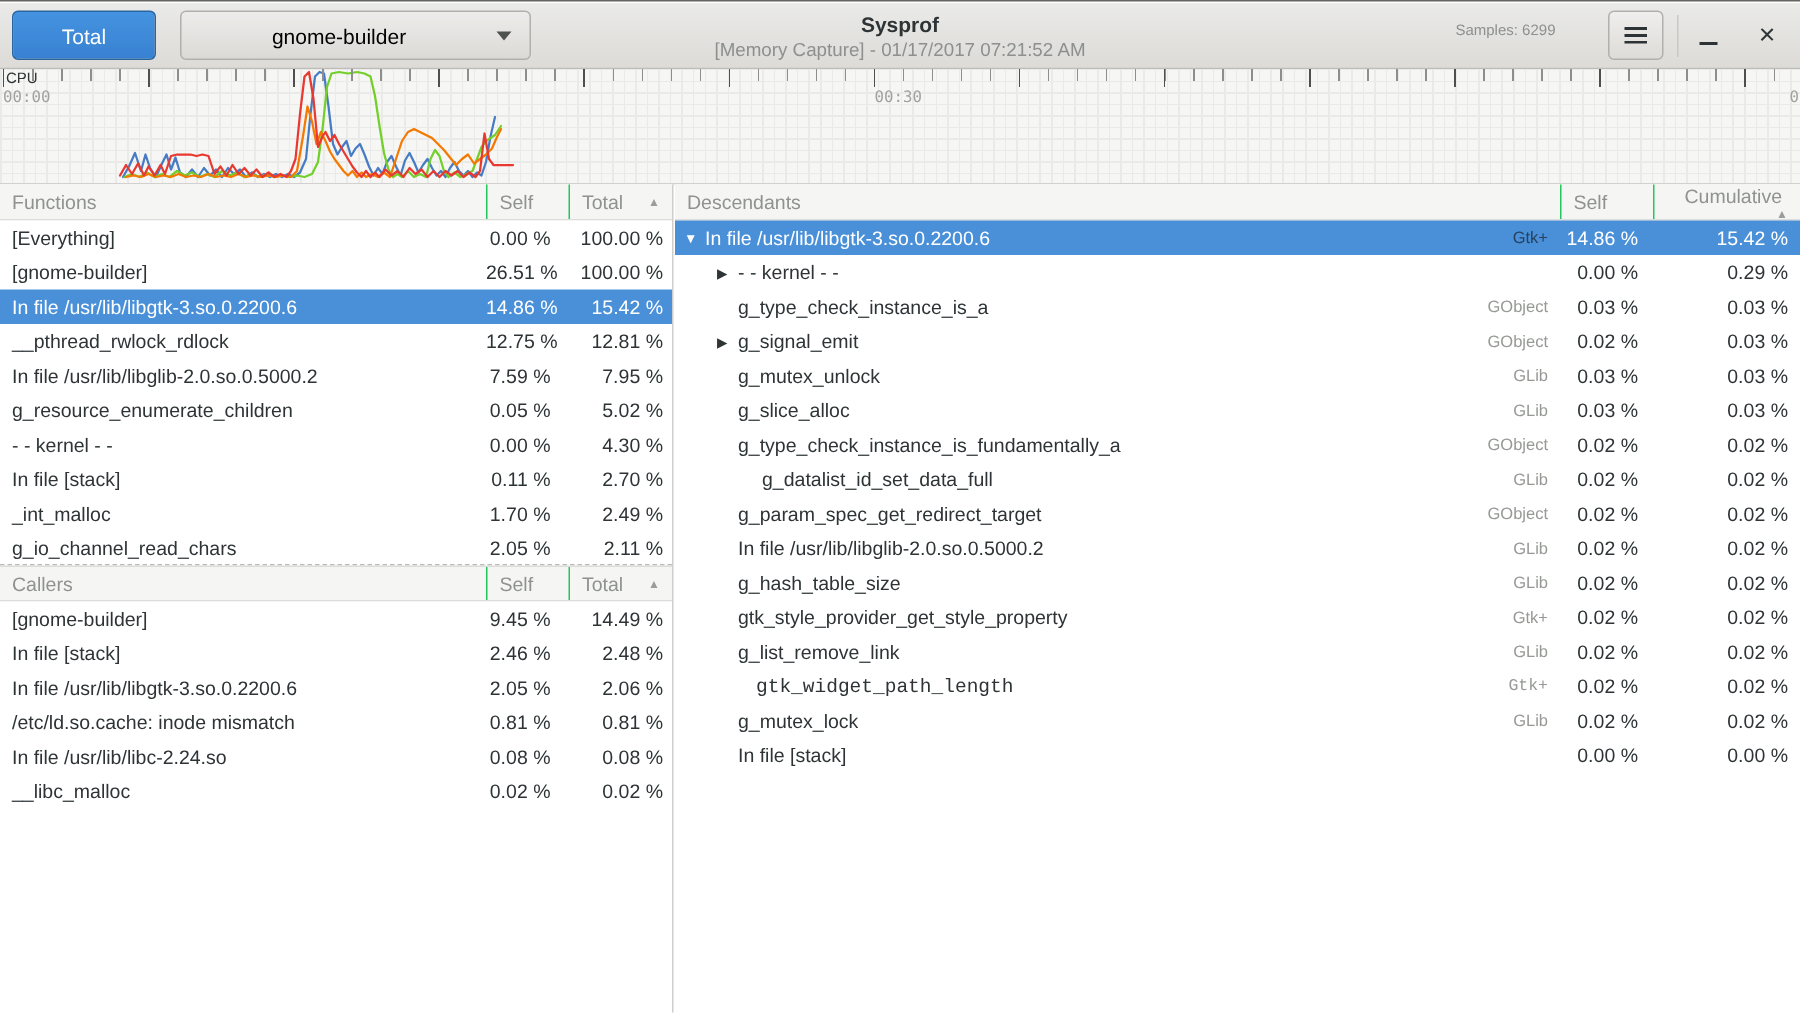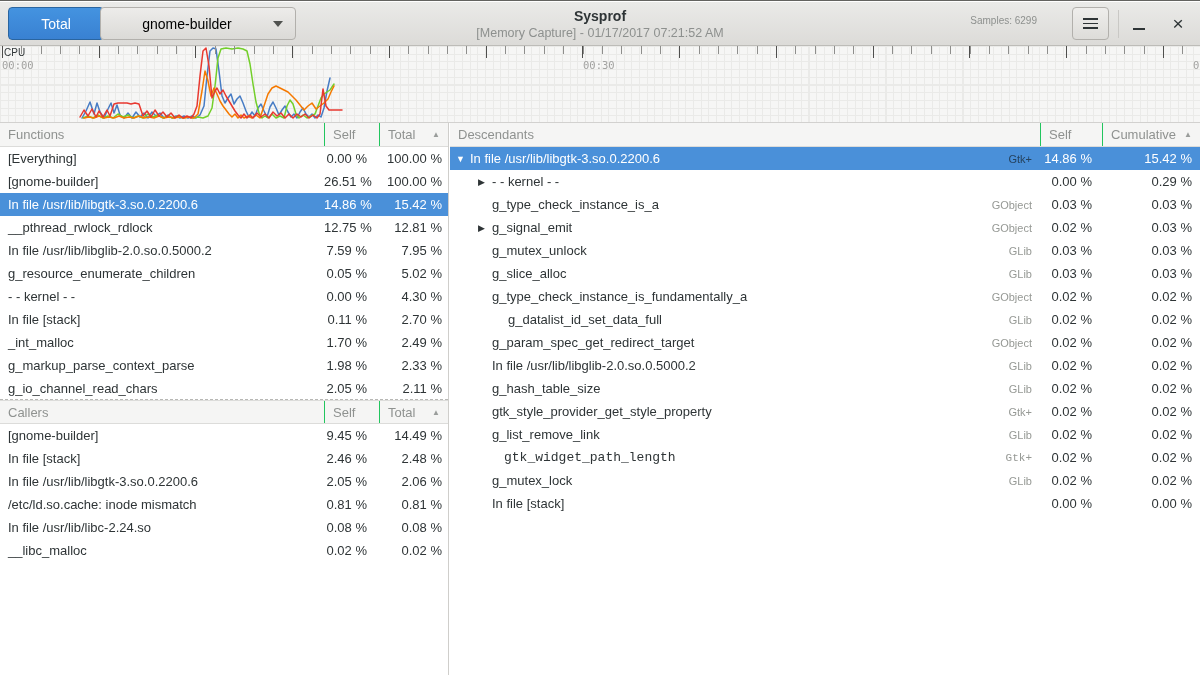--- a/index.html
+++ b/index.html
@@ -6,21 +6,21 @@
   html,body { width:1200px; height:675px; overflow:hidden; }
   body { font-family:"Liberation Sans", sans-serif; font-size:13px; color:#2e3436; background:#fff; }
   #window { position:relative; width:1200px; height:675px; background:#fff; border-top:1px solid #636360; }
 
   
   .titlebar { position:absolute; left:0; top:1px; width:1200px; height:44px;
     background:linear-gradient(#eaeae8, #dcdbd8); border-bottom:1px solid #bdbcb8; }
   .btn { border-radius:4px; display:flex; align-items:center; justify-content:center; cursor:default; }
   .btn-record { position:absolute; left:8px; top:5px; width:96px; height:33px;
     background:linear-gradient(#4493e0,#3981d2); border:1px solid #2a65a0; color:#fff; font-size:14px; }
-  .btn-process { position:absolute; left:100px; top:5px; width:196px; height:33px;
+  .btn-process { position:absolute; left:120px; top:5px; width:234px; height:33px;
     background:linear-gradient(#edecea,#dbdad7); border:1px solid #b2b0ac; font-size:14px; }
   .btn-process .lbl { flex:1; text-align:center; }
   .chev-down { width:0; height:0; border-left:5px solid transparent; border-right:5px solid transparent;
     border-top:6px solid #50524f; margin-right:12px; }
   .title-box { position:absolute; left:0; right:0; top:6px; text-align:center; pointer-events:none; }
   .title-box .t { font-weight:bold; font-size:14px; color:#2e3436; }
   .title-box .st { font-size:12.5px; color:#8d908e; margin-top:2px; }
   .samples { position:absolute; right:163px; top:13px; font-size:10px; color:#8d908e; }
   .btn-menu { position:absolute; left:1072px; top:5px; width:37px; height:33px;
     background:linear-gradient(#efeeec,#dddcd9); border:1px solid #b2b0ac; }
@@ -72,21 +72,21 @@
   .ctotal { width:69px; padding-right:6px; }
   .h-name { flex:1; }
   .h-self-l { width:55px; }
   .h-total-l { width:69px; padding-left:8px; }
 
   
   .dname { flex:1; display:flex; align-items:center; }
   .dself { width:62px; padding-right:10px; }
   .dcum  { width:98px; padding-right:8px; }
   .h-self-r { width:62px; }
-  .h-cum-r { width:98px; }
+  .h-cum-r { width:98px;flex-direction:column; }
   .exp { width:14px; flex:0 0 14px; font-size:9px; color:#2e3436; text-align:left; }
   .trow.sel .exp { color:#fff; }
   .nm { white-space:nowrap; }
   .tag { margin-left:auto; padding-right:8px; font-size:11px; color:#969995; }
   .trow.sel .tag { color:#25425e; }
 </style>
 </head>
 <body>
 
 <div id="window">
@@ -177,25 +177,20 @@
           <div class="trow">
             <div class="cell cname">In file [stack]</div>
             <div class="cell cself num">0.11 %</div>
             <div class="cell ctotal num">2.70 %</div>
           </div>
           <div class="trow">
             <div class="cell cname">_int_malloc</div>
             <div class="cell cself num">1.70 %</div>
             <div class="cell ctotal num">2.49 %</div>
           </div>
-          <div class="trow">
-            <div class="cell cname">g_markup_parse_context_parse</div>
-            <div class="cell cself num">1.98 %</div>
-            <div class="cell ctotal num">2.33 %</div>
-          </div>
           <div class="trow cut">
             <div class="cell cname">g_io_channel_read_chars</div>
             <div class="cell cself num">2.05 %</div>
             <div class="cell ctotal num">2.11 %</div>
           </div>
         </div>
 
       <div class="thead">
         <div class="hcell h-name">Callers</div>
         <div class="hcell h-self-l hsep">Self</div>

